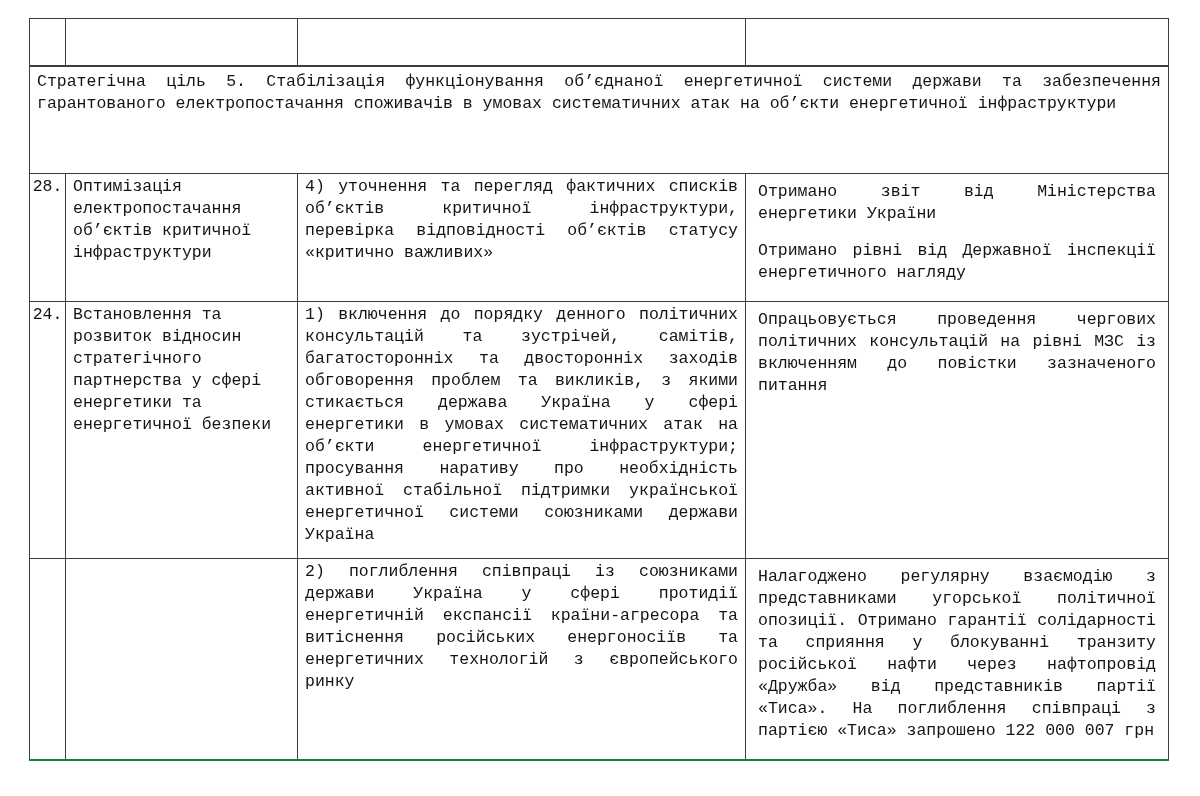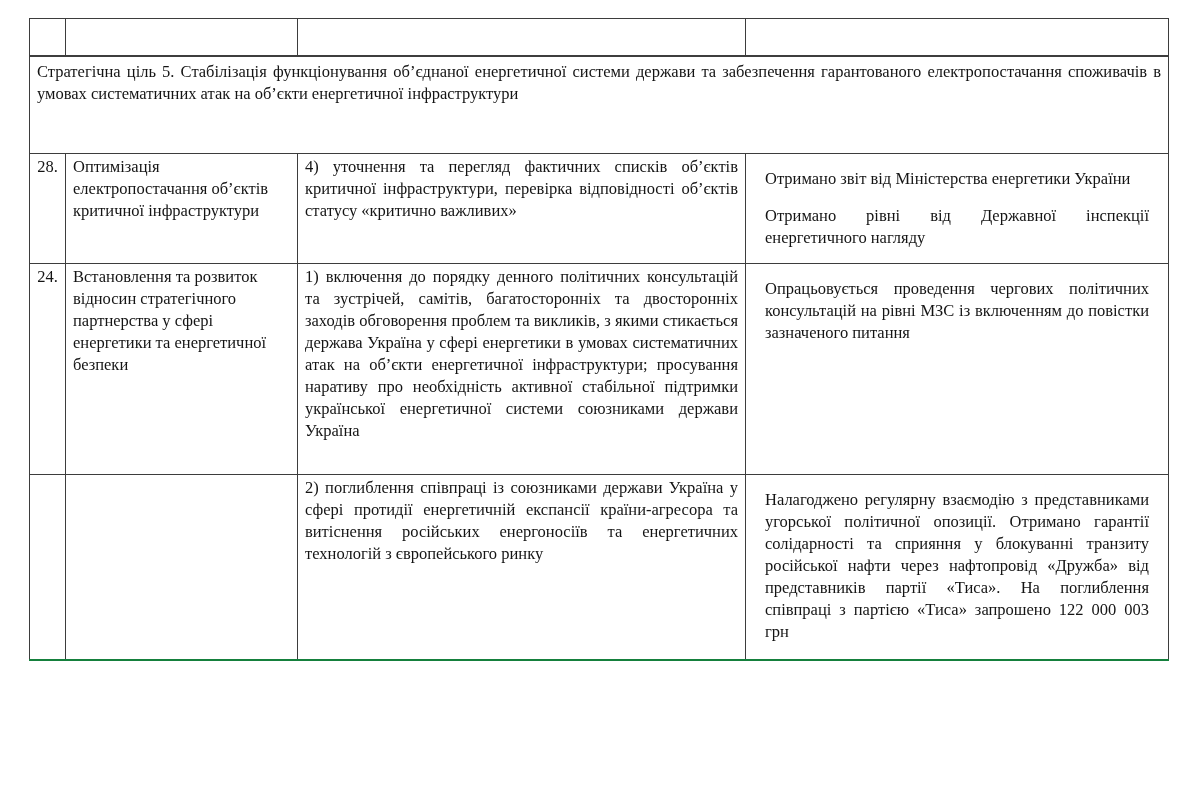--- a/index.html
+++ b/index.html
@@ -19,44 +19,45 @@
     position: absolute;
     left: 29px;
     top: 18px;
     width: 1139px;
     border-collapse: collapse;
     table-layout: fixed;
   }
   td {
     border: 1px solid #3d3d3d;
     vertical-align: top;
-    padding: 2px 7px 2px 7px;
+    padding: 2px 7px 12px 7px;
     font-size: 16.5px;
     line-height: 22px;
     overflow: hidden;
+    font-family: Liberation Mono, monospace;
   }
   col.c-num    { width: 36px; }
   col.c-obj    { width: 232px; }
   col.c-act    { width: 448px; }
   col.c-status { width: 423px; }
 
   tr.stub-row td   { height: 32px; border-bottom: 2px solid #3d3d3d; }
   tr.goal-row td   { height: 90px; padding-top: 4px; }
   tr.r28a td       { height: 96px; }
   tr.r28b td       { height: 80px; }
   tr.r29a td       { height: 206px; }
   tr.r29b td       { height: 180px; border-bottom: 2px solid #15803d; }
 
   td.num-cell  { text-align: center; padding-left: 2px; padding-right: 2px; }
   td.obj-cell  { text-align: left; }
   td.act-cell  { text-align: justify; }
   td.stat-cell { text-align: justify; }
   td.goal-cell { text-align: justify; }
 
-  p.para { margin: 12px; }
+  p.para { margin: 5px; }
   p.para + p.para { margin-top: 15px; }
 </style>
 </head>
 <body>
 
 <table class="doc-table">
   <colgroup>
     <col class="c-num">
     <col class="c-obj">
     <col class="c-act">
@@ -93,17 +94,17 @@
     <td class="stat-cell">
       <p class="para">Опрацьовується проведення чергових політичних консультацій на рівні МЗС із включенням до повістки зазначеного питання</p>
     </td>
   </tr>
 
   <tr class="r29b">
     <td class="num-cell"></td>
     <td class="obj-cell"></td>
     <td class="act-cell">2) поглиблення співпраці із союзниками держави Україна у сфері протидії енергетичній експансії країни-агресора та витіснення російських енергоносіїв та енергетичних технологій з європейського ринку</td>
     <td class="stat-cell">
-      <p class="para">Налагоджено регулярну взаємодію з представниками угорської політичної опозиції. Отримано гарантії солідарності та сприяння у блокуванні транзиту російської нафти через нафтопровід «Дружба» від представників партії «Тиса». На поглиблення співпраці з партією «Тиса» запрошено  122 000 003 грн</p>
+      <p class="para">Налагоджено регулярну взаємодію з представниками угорської політичної опозиції. Отримано гарантії солідарності та сприяння у блокуванні транзиту російської нафти через нафтопровід «Дружба» від представників партії «Тиса». На поглиблення співпраці з партією «Тиса» запрошено  122 000 007 грн</p>
     </td>
   </tr>
 </tbody>
   </table>
 
 </body></html>

